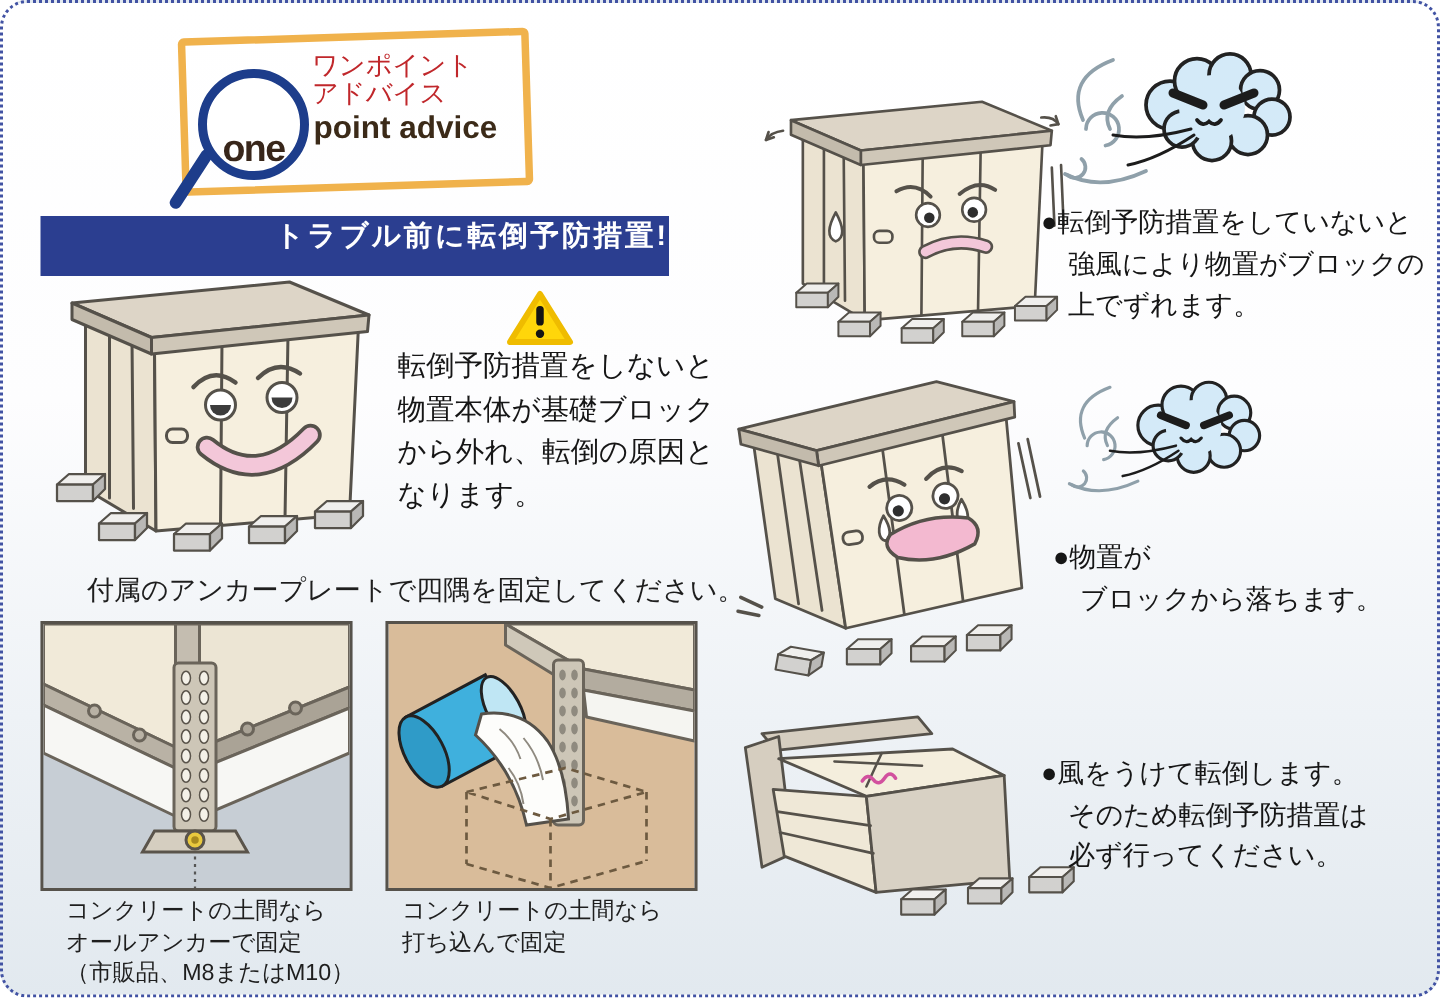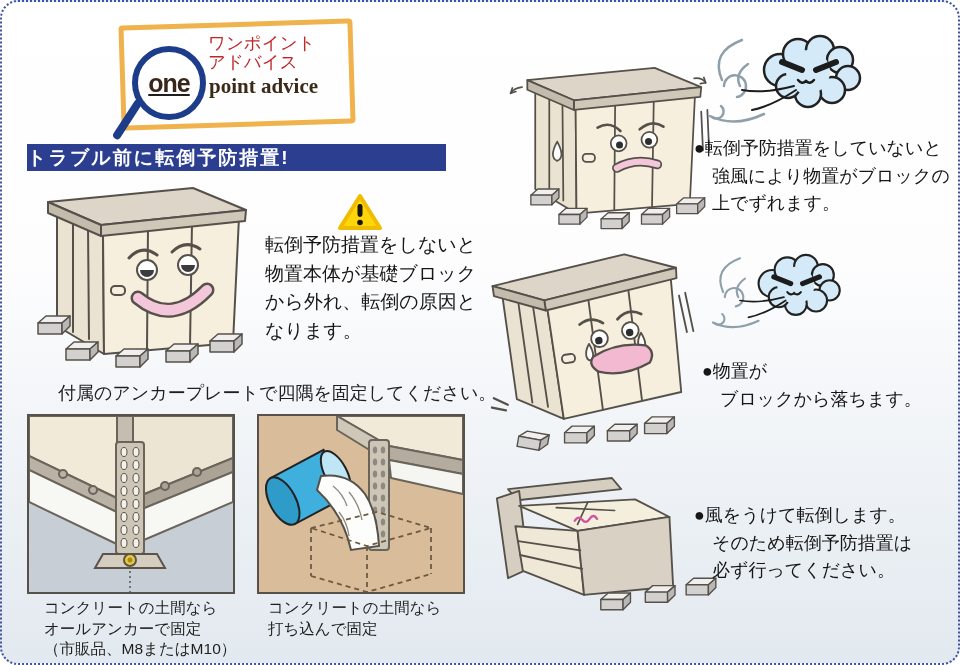--- a/index.html
+++ b/index.html
@@ -9,31 +9,31 @@
     border:2px dotted #4152a3;border-radius:18px;overflow:hidden;
     font-family:"Liberation Sans","DejaVu Sans",sans-serif;color:#1e1e1e;
   }
   .abs{position:absolute;}
   svg.abs{overflow:visible;}
   .pre{white-space:pre-line;}
   
   .logo-frame{left:118px;top:20px;width:224px;height:95px;border:5px solid #f0b24c;
     border-radius:4px;transform:rotate(-1.8deg);}
   .magnifier{left:130px;top:44px;width:62px;height:62px;border-radius:50%;
-    border:6px solid #1d3d8b;background:#fff;display:flex;align-items:center;
-    justify-content:center;z-index:3;text-decoration:underline;}
+    border:6px solid #1d3d8b;background:#fff;display:flex;align-items:flex-end;
+    justify-content:center;z-index:3;}
   .magnifier span{font-size:25px;font-weight:bold;color:#38261a;letter-spacing:-1px;}
   .magnifier-handle{left:134px;top:98px;width:8px;height:46px;background:#1d3d8b;
     border-radius:4px;transform:rotate(33deg);transform-origin:50% 0;z-index:2;}
   .logo-jp{left:206px;top:32px;font-size:17.5px;font-weight:normal;color:#c0272b;
     line-height:19px;z-index:3;}
-  .logo-en{left:207px;top:72px;font-size:21px;font-weight:bold;color:#3b2a18;z-index:3;font-family:Liberation Serif, serif;}
+  .logo-en{left:207px;top:72px;font-size:21px;font-weight:bold;color:#3b2a18;z-index:3;}
   
-  .banner{left:25px;top:142px;width:419px;height:27px;background:#2b3e90;color:#fff;
-    font-size:19px;font-weight:bold;letter-spacing:2px;text-align:left;line-height:28px;}
+  .banner{left:25px;top:142px;width:419px;height:40px;background:#2b3e90;color:#fff;
+    font-size:19px;font-weight:bold;letter-spacing:2px;text-align:right;line-height:28px;}
   
   .caution-text{left:263px;top:229px;width:228px;font-size:19px;line-height:28.5px;color:#161616;}
   .instruction{left:56px;top:379px;font-size:18px;color:#1e1e1e;}
   .consequence{font-size:18px;line-height:27.5px;color:#161616;width:268px;}
   .c1{left:692px;top:133px;}
   .c2{left:700px;top:356px;}
   .c3{left:692px;top:500px;}
   
   .photo{width:208px;height:180px;border:2px solid #56524b;box-sizing:border-box;background:#c7ced5;}
   .photo svg{display:block;width:100%;height:100%;}

